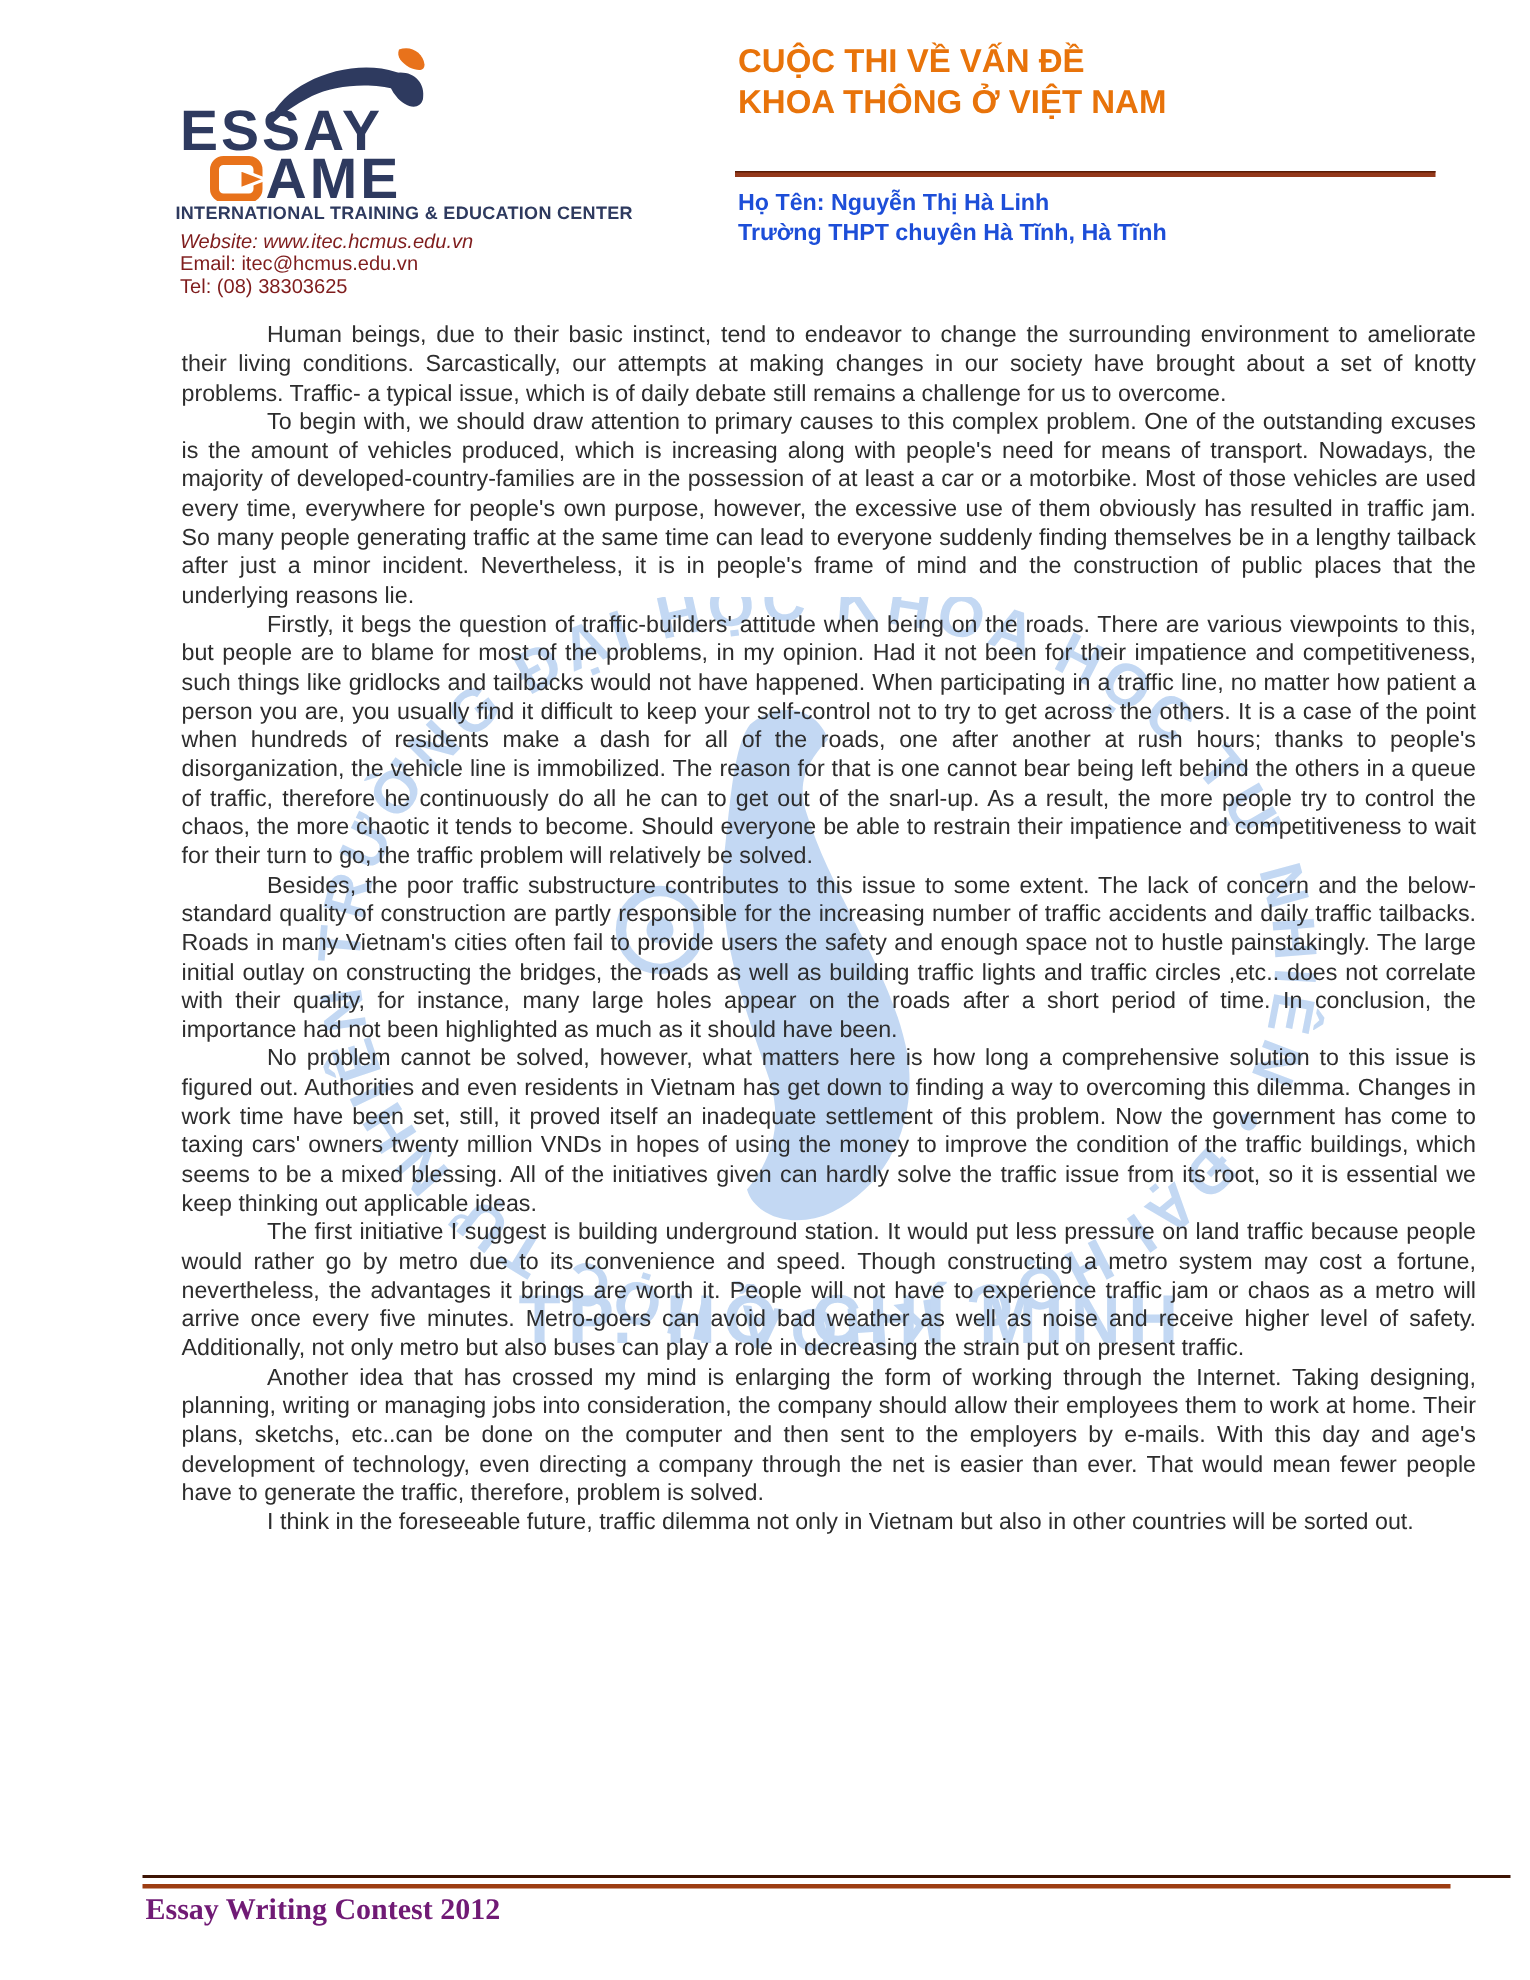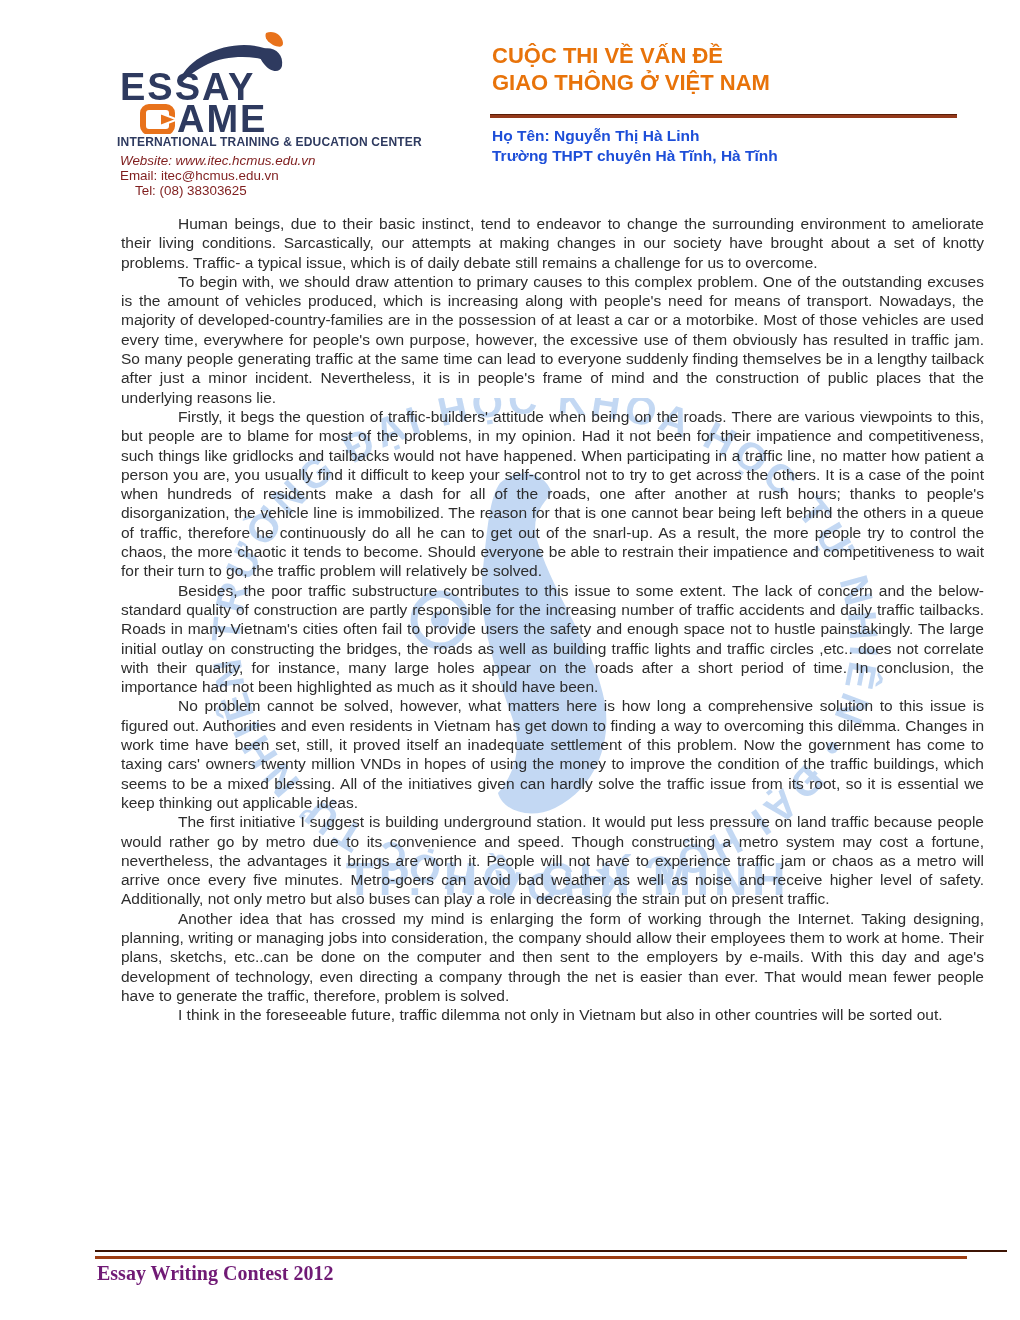--- a/index.html
+++ b/index.html
@@ -8,24 +8,24 @@
 
   
   .watermark { position:absolute; left:200px; top:398px; width:700px; height:545px; z-index:0; pointer-events:none; }
 
   
   .logo-svg { position:absolute; left:116px; top:30px; width:180px; height:104px; z-index:2; }
   .tagline { position:absolute; left:117px; top:135px; width:400px; font-size:12px; font-weight:bold; color:#2E3A5F; letter-spacing:0.2px; z-index:2; }
   .contact-line { position:absolute; left:120px; font-size:13.4px; color:#7f1d1d; z-index:2; }
   .contact-line.website { top:153px; font-style:italic; }
   .contact-line.email   { top:168px; }
-  .contact-line.tel     { top:183px;margin-left:15px; }
+  .contact-line.tel     { top:183px; }
 
   
-  .contest-title { position:absolute; left:492px; top:42px; width:470px; font-size:22px; line-height:27px; font-weight:bold; color:#E8730A; z-index:2; }
+  .contest-title { position:absolute; left:492px; top:27px; width:470px; font-size:22px; line-height:27px; font-weight:bold; color:#E8730A; z-index:2; }
   .title-rule { position:absolute; left:490px; top:114px; width:467px; height:3px; background:#94391B; border-top:1px solid #5A1C05; z-index:2; }
   .contestant { position:absolute; left:492px; top:126px; width:470px; font-size:15.5px; line-height:19.5px; font-weight:bold; color:#1d4ed8; z-index:2; }
 
   
   .essay { position:absolute; left:97px; top:214px; width:863px; z-index:1;
            font-size:15.5px; line-height:19.3px; color:#2d2d2d; text-align:justify;margin-left:24px; }
   .essay p { margin:0; text-indent:57px; }
 
   
   .footer-rule-1 { position:absolute; left:95px; top:1250px; width:912px; height:2px; background:#3D1404; z-index:2; }
@@ -70,21 +70,21 @@
     <text x="61" y="102" font-size="38" font-weight="bold" fill="#2E3A5F" letter-spacing="2" font-family="Liberation Sans, sans-serif">AME</text>
   </svg>
 
   <div class="tagline">INTERNATIONAL TRAINING &amp; EDUCATION CENTER</div>
   <div class="contact-line website">Website: www.itec.hcmus.edu.vn</div>
   <div class="contact-line email">Email:  itec@hcmus.edu.vn</div>
   <div class="contact-line tel">Tel: (08) 38303625</div>
 
   <div class="contest-title">
     <div>CUỘC THI VỀ VẤN ĐỀ</div>
-    <div>GIAO THÔNG Ở VIỆT NAM</div>
+    <div>KHOA THÔNG Ở VIỆT NAM</div>
   </div>
   <div class="title-rule"></div>
   <div class="contestant">
     <div>Họ Tên: Nguyễn Thị Hà Linh</div>
     <div>Trường THPT chuyên Hà Tĩnh, Hà Tĩnh</div>
   </div>
 
   <div class="essay">
     <p>Human beings, due to their basic instinct, tend to endeavor to change the surrounding environment to ameliorate their living conditions. Sarcastically, our attempts at making changes in our society have brought about a set of knotty problems. Traffic- a typical issue, which is of daily debate still remains a challenge for us to overcome.</p>
     <p>To begin with, we should draw attention to primary causes to this complex problem. One of the outstanding excuses is the amount of vehicles produced, which is increasing along with people's need for means of transport. Nowadays, the majority of developed-country-families are in the possession of at least a car or a motorbike. Most of those vehicles are used every time, everywhere for people's own purpose, however, the excessive use of them obviously has resulted in traffic jam. So many people generating traffic at the same time can lead to everyone suddenly finding themselves be in a lengthy tailback after just a minor incident. Nevertheless, it is in people's frame of mind and the construction of public places that the underlying reasons lie.</p>

